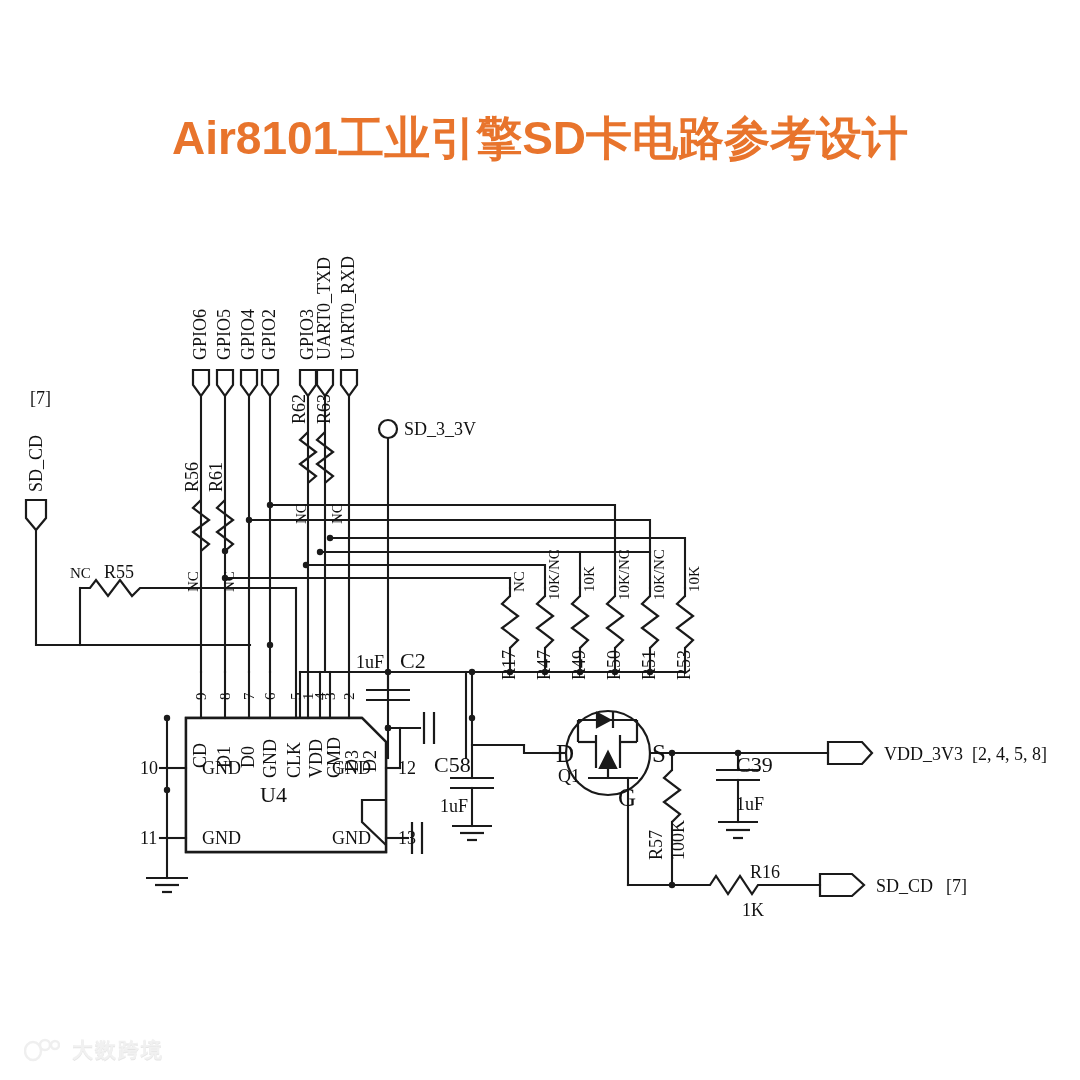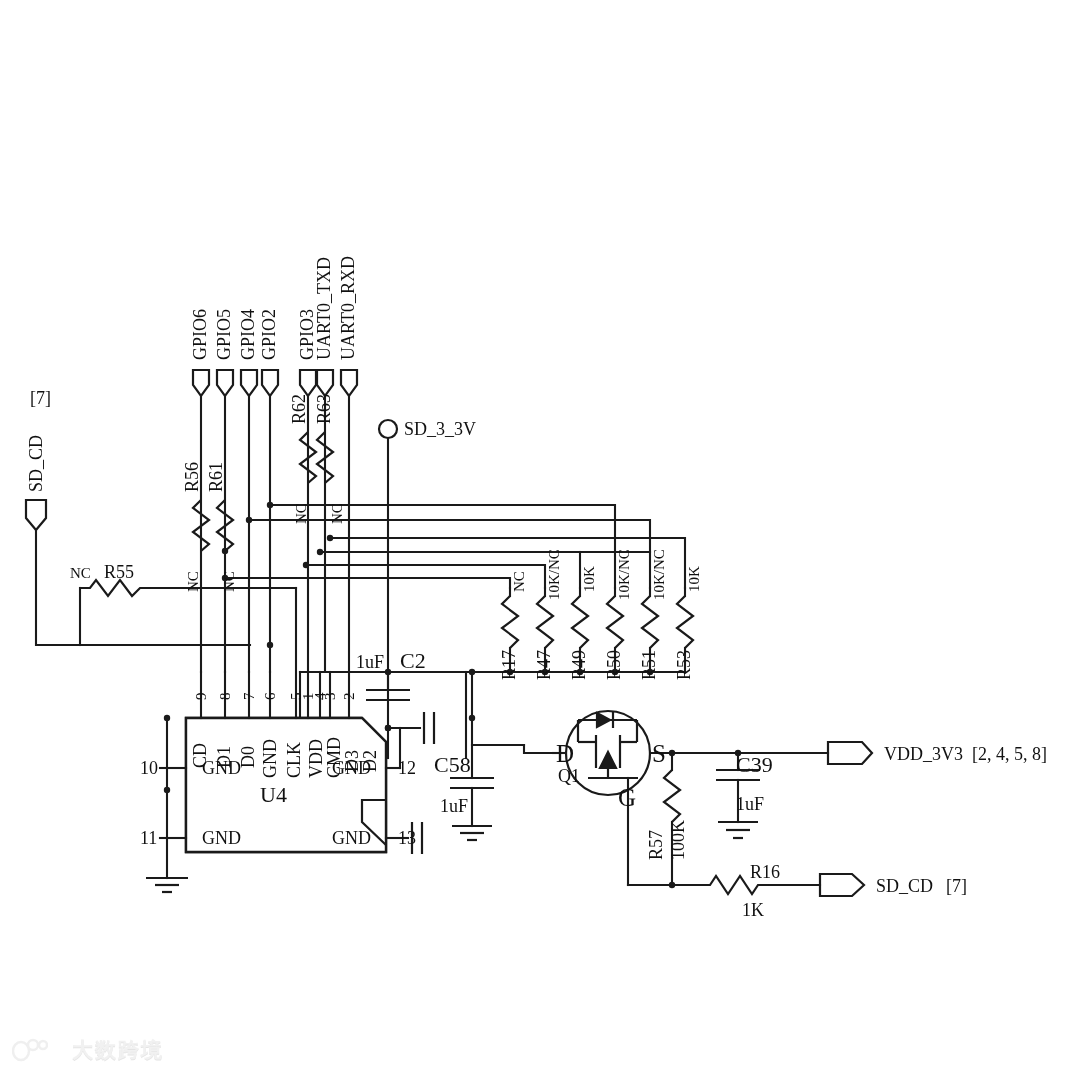--- a/index.html
+++ b/index.html
@@ -14,32 +14,33 @@
   .body{stroke:#1a1a1a;stroke-width:2.4;fill:#fff;}
   .sym{stroke:#1a1a1a;stroke-width:2.2;fill:none;stroke-linejoin:miter;}
   .symf{stroke:#1a1a1a;stroke-width:2.2;fill:#1a1a1a;}
   .dot{fill:#1a1a1a;}
   text{font-family:"Liberation Serif",serif;fill:#111;}
   .t12{font-size:15px;}
   .t15{font-size:18px;}
   .t18{font-size:22px;}
   .t20{font-size:25px;}
   .pinnum{font-size:15px;}
-  #wm{position:absolute;left:12px;top:1036px;display:flex;align-items:center;
-      gap:24px;opacity:.62;}
+  #wm{position:absolute;left:24px;top:1036px;display:flex;align-items:center;
+      gap:12px;opacity:.62;}
   #wm .wmtxt{font-family:"Liberation Sans",sans-serif;font-size:21px;
       font-weight:bold;color:#e9e9e9;letter-spacing:2px;
       text-shadow:0 1px 0 #d4d4d4;}
   #wm svg{position:static;}
 </style>
 </head>
 <body>
 
 <div id="sheet">
 
+  <div id="title">Air8101工业引擎SD卡电路参考设计</div>
 
   <svg width="1080" height="1080" viewBox="0 0 1080 1080">
 
     <g>
       <path class="sym" d="M193 370 L193 385 L201 396 L209 385 L209 370 Z"></path>
       <line class="wire" x1="201" y1="396" x2="201" y2="672"></line>
     </g>
     <g>
       <path class="sym" d="M217 370 L217 385 L225 396 L233 385 L233 370 Z"></path>
       <line class="wire" x1="225" y1="396" x2="225" y2="672"></line>

